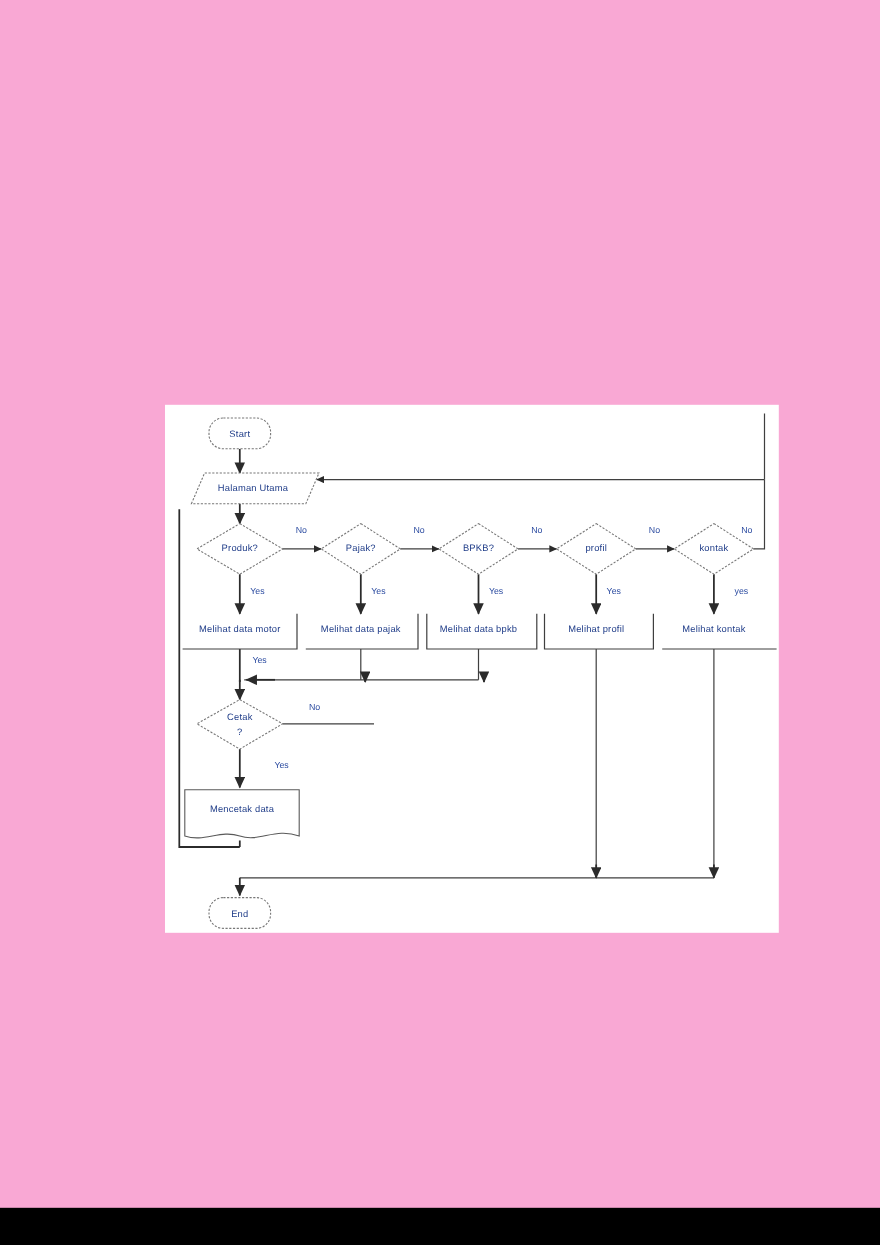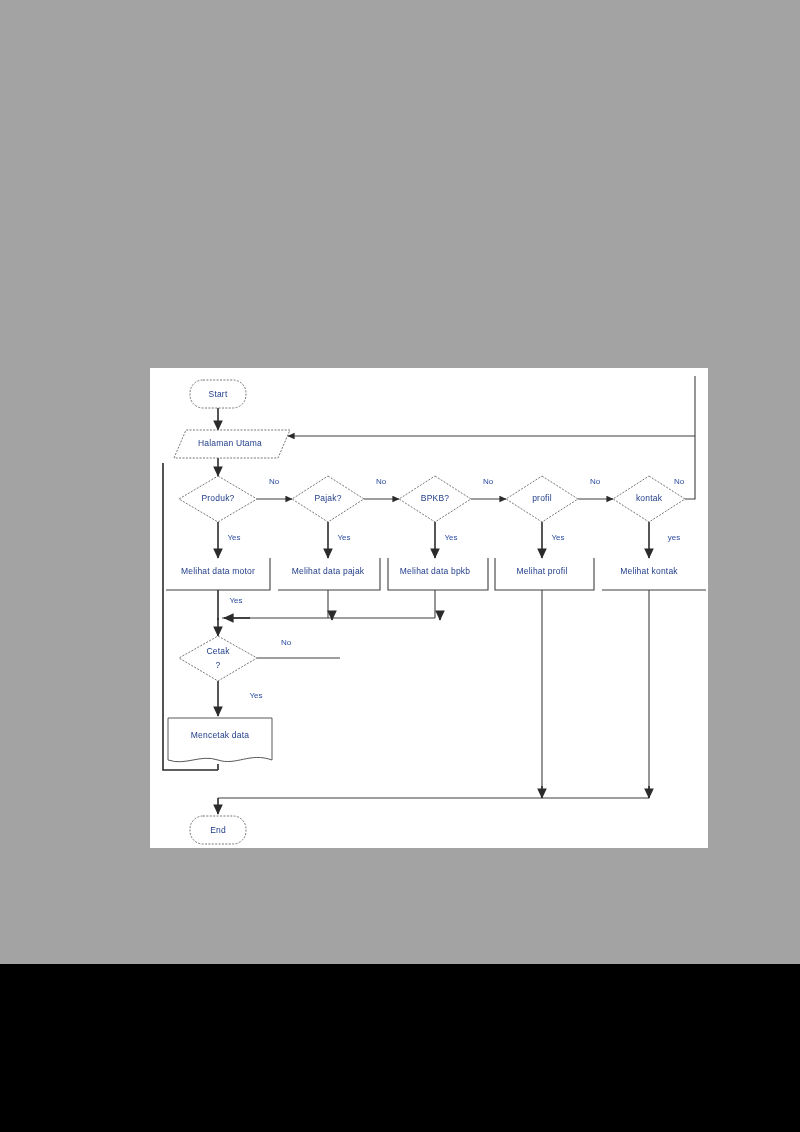--- a/index.html
+++ b/index.html
@@ -1,17 +1,17 @@
 <!DOCTYPE html>
 <html><head>
 <meta charset="utf-8">
 <style>
   html,body{margin:0;padding:0;background:#000;}
   body{width:800px;height:1132px;font-family:"Liberation Sans",sans-serif;}
-  #page{position:relative;width:800px;height:964px;background:#a3a3a3;overflow:hidden;}
+  #page{position:relative;width:800px;height:1098px;background:#f9a8d4;overflow:hidden;}
   #canvas{position:absolute;left:150px;top:368px;width:558px;height:480px;background:#fff;}
   #svgwrap{position:absolute;left:0;top:0;width:558px;height:480px;}
   svg{display:block;}
   .nodelabel{
     font-family:"Liberation Sans",sans-serif;
     font-size:8.5px;
     fill:#1f3c88;
     text-anchor:middle;
     dominant-baseline:middle;
     letter-spacing:.2px;

